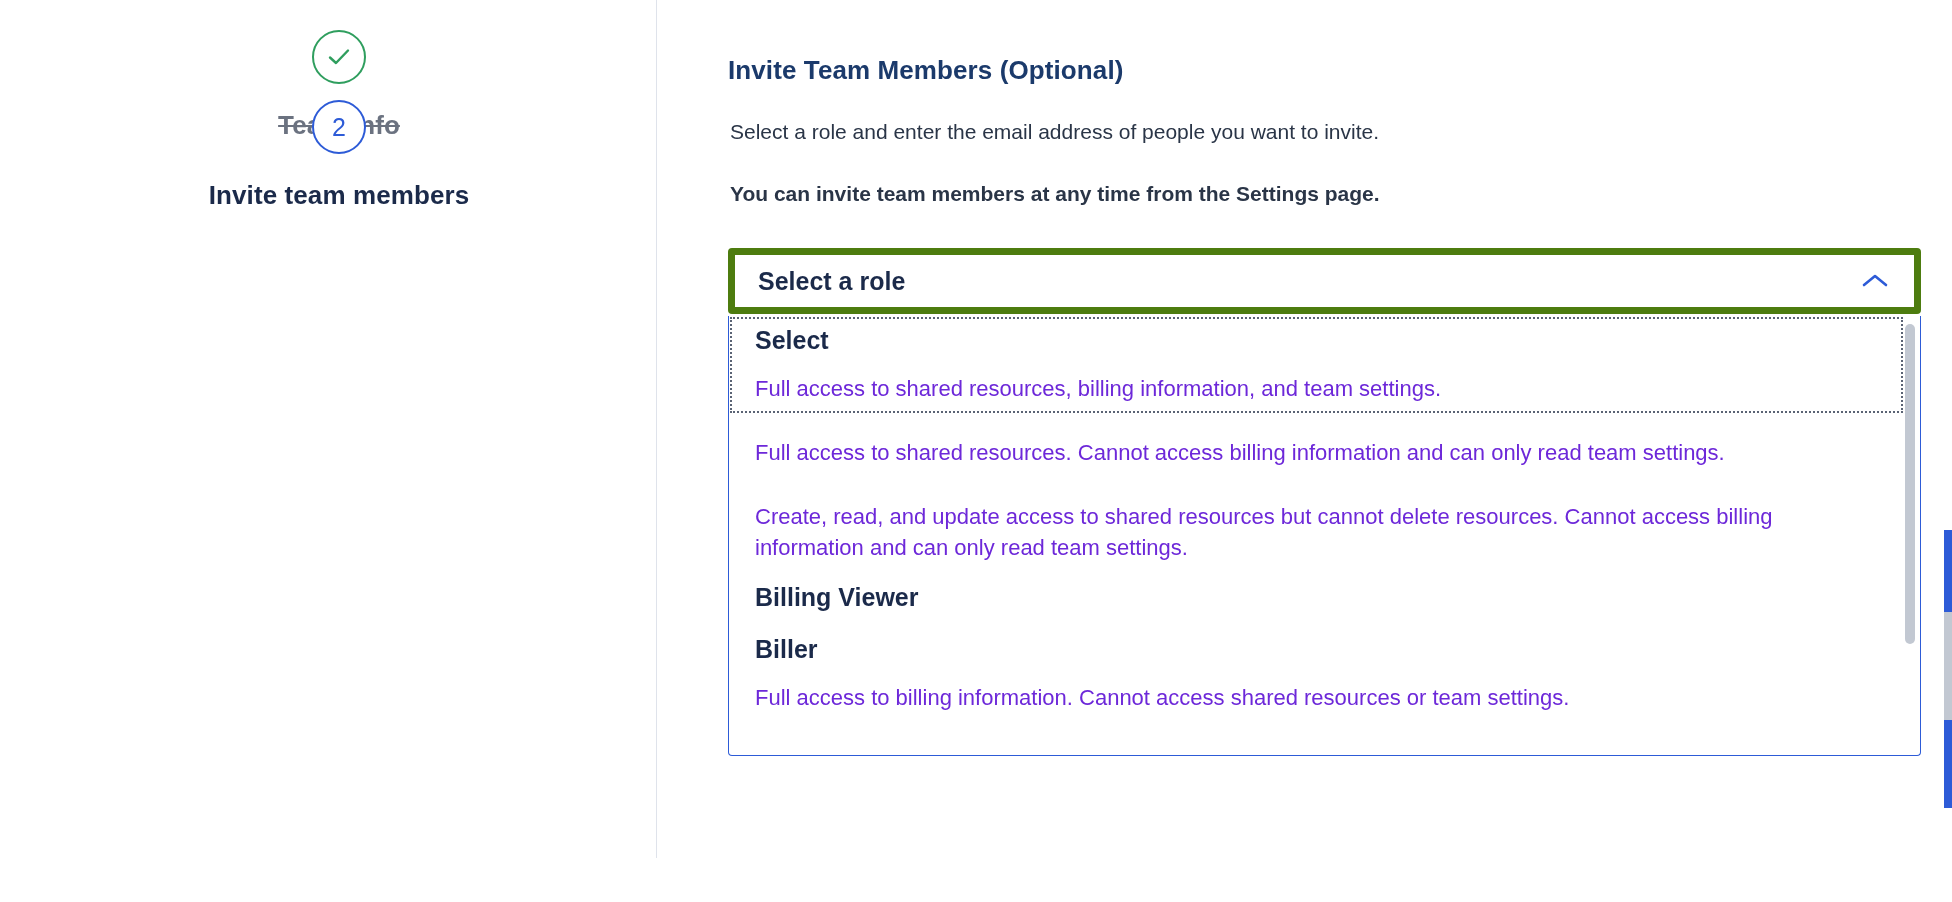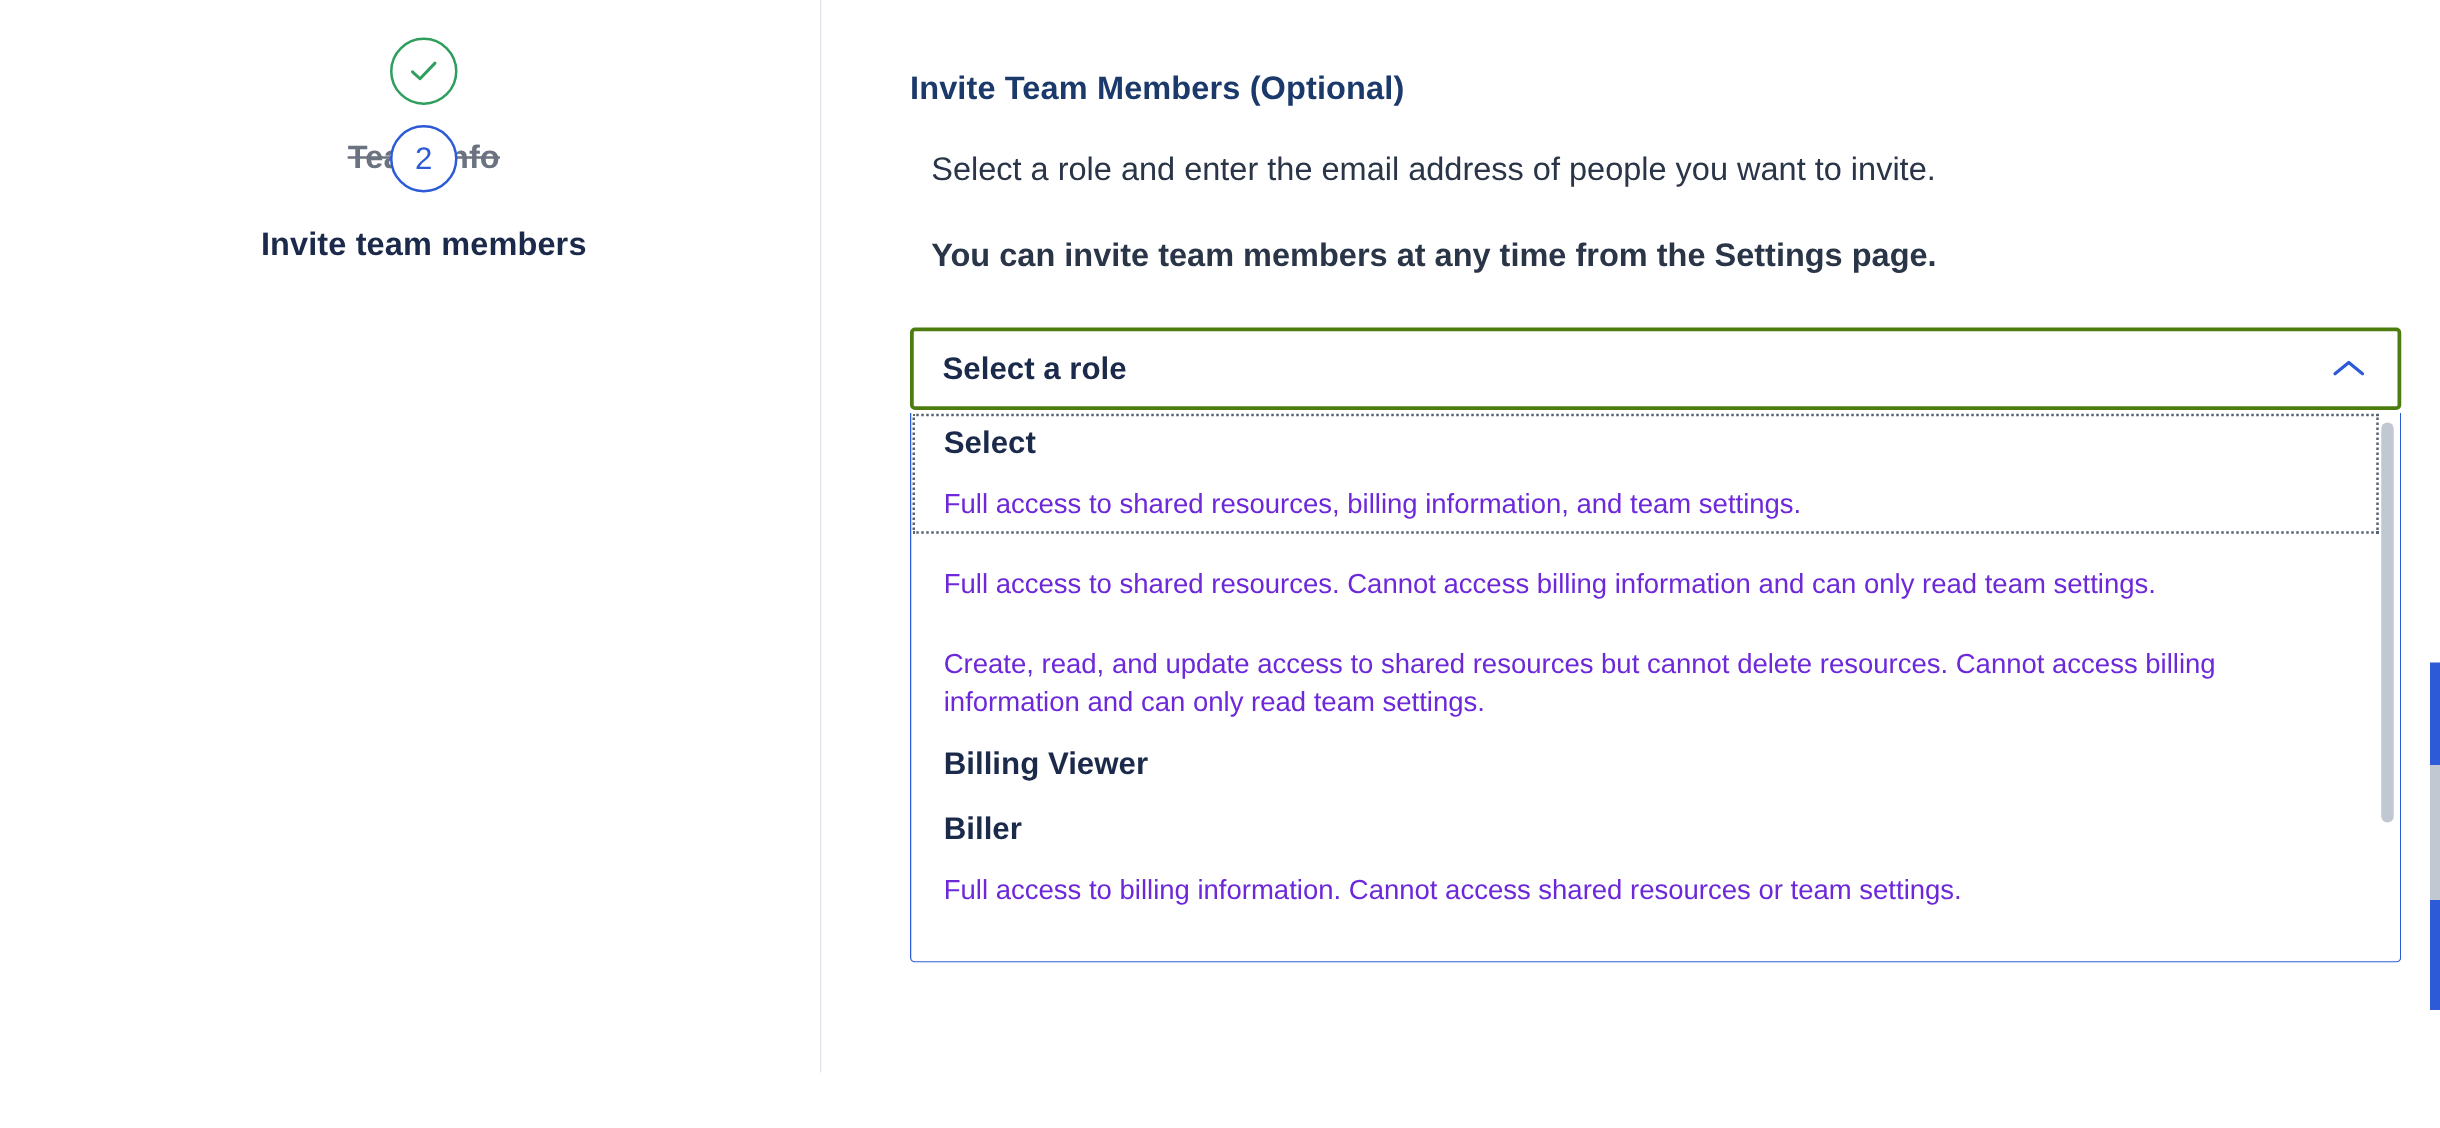--- a/index.html
+++ b/index.html
@@ -83,42 +83,42 @@
     padding: 55px 0 0 71px;
   }
   .title {
     font-size: 26px;
     font-weight: 700;
     color: #1b3a6b;
     margin: 0 0 34px 0;
     letter-spacing: 0.1px;
   }
   .para {
-    font-size: 26px;
+    font-size: 21px;
     color: #2a3547;
-    margin: 0 0 38px 17px;
+    margin: 0 0 38px 2px;
     font-weight: 400;
   }
   .para.second { margin-bottom: 42px; font-weight: bold; }
 
   .field-label {
     font-size: 20px;
     font-weight: 700;
     color: #1b2a4a;
     margin-bottom: 16px;
   }
 
   
   .select-wrap {
     position: relative;
     width: 1193px;
   }
   .select-box {
     height: 66px;
-    border: 3px solid #4d7c0f;
+    border: 7px solid #4d7c0f;
     border-radius: 4px;
     background: #ffffff;
     display: flex;
     align-items: center;
     justify-content: space-between;
     padding: 0 24px 0 23px;
   }
   .select-value {
     font-size: 25px;
     font-weight: 700;

